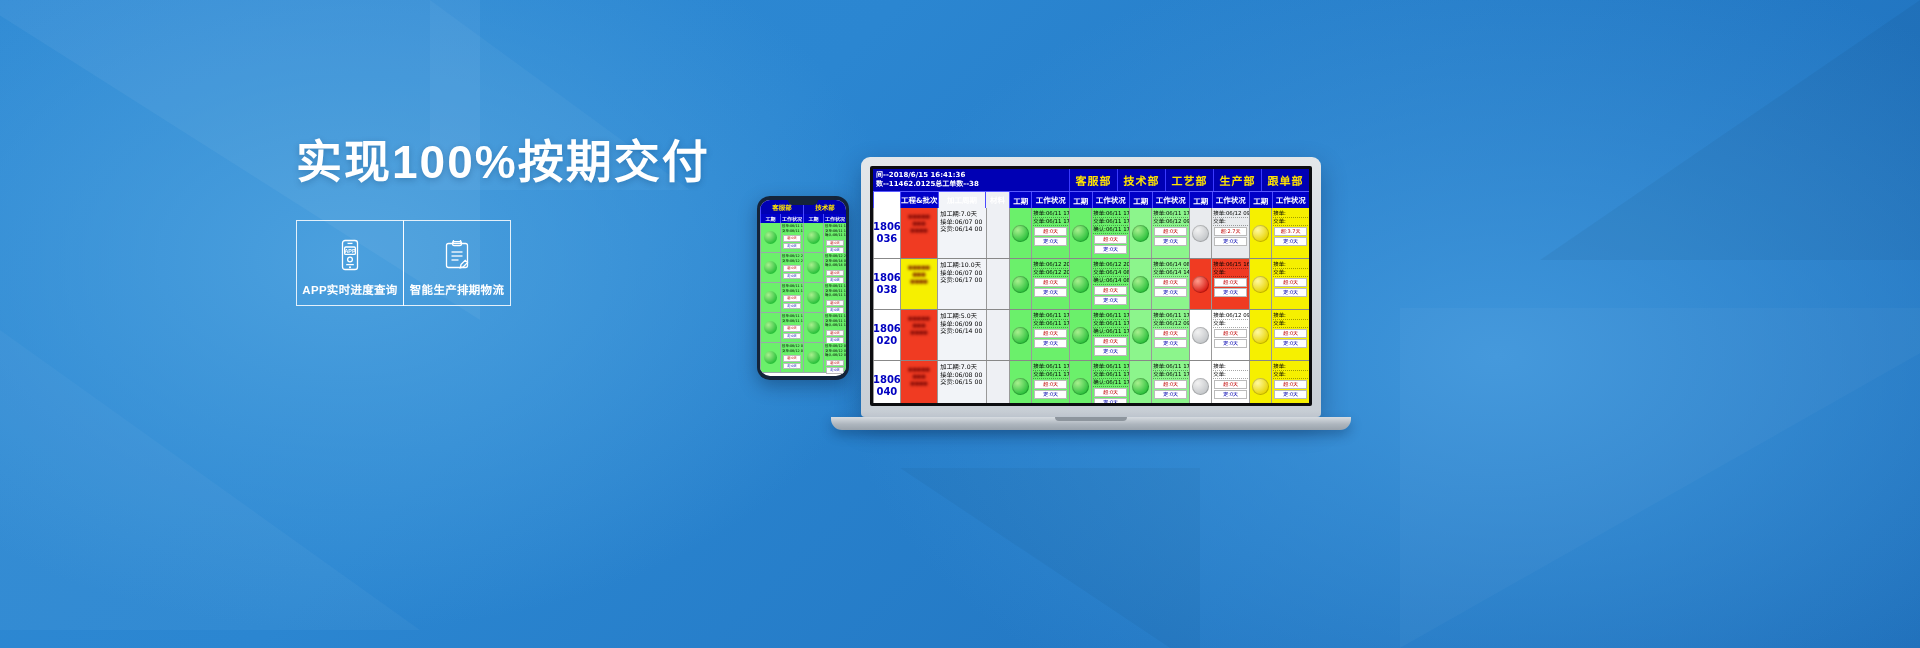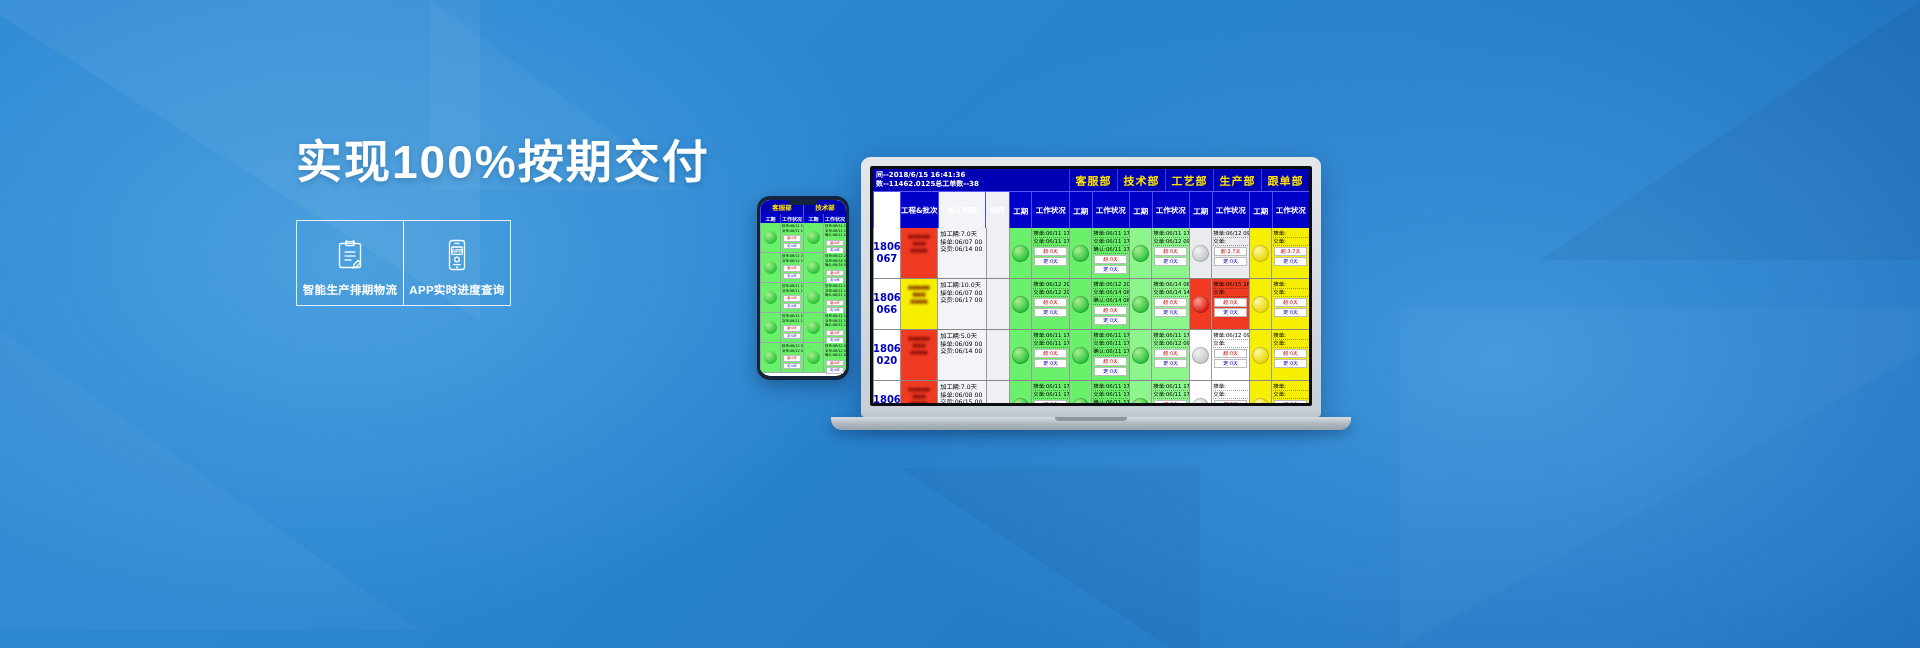--- a/index.html
+++ b/index.html
@@ -76,21 +76,21 @@
   .erp .tb-left{width:196px;padding:2px 3px;box-sizing:border-box;}
   .erp .tb-left div{font-size:7px;font-weight:bold;color:#fff;line-height:9px;white-space:nowrap;}
   .erp .tb-left .r2{display:flex;}
   .erp .dept{
     flex:1;text-align:center;font-size:11px;font-weight:bold;color:#ffe200;
     border-left:1px solid #3a3aff;display:flex;align-items:center;justify-content:center;
     letter-spacing:1px;
   }
   .erp .hdr{display:flex;background:#0000c8;border-top:1px solid #5a5aff;}
   .erp .hdr div{
-    font-size:7.5px;font-weight:bold;text-align:center;padding:12px 0;
+    font-size:7.5px;font-weight:bold;text-align:center;padding:2px 0;
     border-left:1px solid #4a4aff;white-space:nowrap;color:#fff;
   }
   .erp .row{display:flex;border-bottom:1px solid #888;}
   .erp .cell{border-left:1px solid #999;box-sizing:border-box;position:relative;overflow:hidden;}
   .c-wo{width:30px;background:#fff;color:#0000c0;font-size:10px;font-weight:bold;
         display:flex;flex-direction:column;align-items:center;justify-content:center;line-height:12px;}
   .c-proj{width:42px;}
   .c-cycle{width:54px;background:#f2f4f8;padding:2px;}
   .c-cycle span{display:block;font-size:6.2px;color:#000;line-height:7.6px;white-space:nowrap;}
   .c-mat{width:26px;background:#eef0f4;}
@@ -144,46 +144,46 @@
   <div class="copy">
     <div class="headline">
       <span class="l2">实现100%按期交付</span>
     </div>
 
     <div class="features">
 
 
       <div class="feat">
         <span class="ic">
+          <svg width="24" height="32" viewBox="0 0 24 32" fill="none" stroke="#ffffff" stroke-width="1.3">
+            <rect x="4.5" y="1.5" width="15" height="29" rx="2.6"></rect>
+            <line x1="9.5" y1="4.4" x2="14.5" y2="4.4"></line>
+            <rect x="6.6" y="8" width="10.8" height="7.4" rx="1.2"></rect>
+            <text x="12" y="13.8" font-size="5.4" fill="#ffffff" stroke="none" text-anchor="middle" font-family="Liberation Sans, sans-serif" font-weight="bold">APP</text>
+            <circle cx="12" cy="20.5" r="2.4"></circle>
+            <line x1="8.2" y1="25.6" x2="15.8" y2="25.6"></line>
+            <circle cx="12" cy="28.3" r="1" fill="#fff" stroke="none"></circle>
+          </svg>
+        </span>
+        <span class="lbl">APP实时进度查询</span>
+      </div>
+
+      <div class="feat">
+        <span class="ic">
           <svg width="28" height="30" viewBox="0 0 28 30" fill="none" stroke="#ffffff" stroke-width="1.3">
             <rect x="3.5" y="3.5" width="21" height="24" rx="2"></rect>
             <path d="M10 3.5V2.4a4 4 0 018 0v1.1"></path>
             <rect x="9.6" y="1.6" width="8.8" height="4" rx="1.4"></rect>
             <line x1="8.5" y1="12" x2="19.5" y2="12"></line>
             <line x1="8.5" y1="16" x2="19.5" y2="16"></line>
             <line x1="8.5" y1="20" x2="15.5" y2="20"></line>
             <path d="M18 24.5l4.2-4.2 2.3 2.3-4.2 4.2-3 .9z"></path>
           </svg>
         </span>
         <span class="lbl">智能生产排期物流</span>
-      </div>
-
-      <div class="feat">
-        <span class="ic">
-          <svg width="24" height="32" viewBox="0 0 24 32" fill="none" stroke="#ffffff" stroke-width="1.3">
-            <rect x="4.5" y="1.5" width="15" height="29" rx="2.6"></rect>
-            <line x1="9.5" y1="4.4" x2="14.5" y2="4.4"></line>
-            <rect x="6.6" y="8" width="10.8" height="7.4" rx="1.2"></rect>
-            <text x="12" y="13.8" font-size="5.4" fill="#ffffff" stroke="none" text-anchor="middle" font-family="Liberation Sans, sans-serif" font-weight="bold">APP</text>
-            <circle cx="12" cy="20.5" r="2.4"></circle>
-            <line x1="8.2" y1="25.6" x2="15.8" y2="25.6"></line>
-            <circle cx="12" cy="28.3" r="1" fill="#fff" stroke="none"></circle>
-          </svg>
-        </span>
-        <span class="lbl">APP实时进度查询</span>
       </div>
 
     </div>
   </div>
 
   <div class="phone">
     <div class="notch"></div>
     <div class="pscr">
       <div class="pg">
         <div class="pdept">
@@ -363,21 +363,21 @@
               <div class="c-term">工期</div>
               <div class="c-stat">工作状况</div>
               <div class="c-term">工期</div>
               <div class="c-stat">工作状况</div>
             </div>
 
             <div id="erp-rows">
                 <div class="row" style="height: 50px;">
                   <div class="cell c-wo">
                     <span>1806</span>
-                    <span>067</span>
+                    <span>036</span>
                   </div>
                   <div class="cell c-proj" style="background: rgb(240, 59, 34);">
                     <div class="blurtxt">●●●●●<br>●●●<br>●●●●</div>
                   </div>
                   <div class="cell c-cycle">
                     <span>加工期:7.0天</span>
                     <span>接单:06/07 00</span>
                     <span>交货:06/14 00</span>
                   </div>
                   <div class="cell c-mat" style="background: rgb(238, 240, 244);"></div>
@@ -434,21 +434,21 @@
                     <span>交单:</span>
                     <div class="miniband">
                       <div class="mb red">超:3.7天</div>
                       <div class="mb">定:0天</div>
                     </div>
                   </div>
                 </div>
                 <div class="row" style="height: 50px;">
                   <div class="cell c-wo">
                     <span>1806</span>
-                    <span>066</span>
+                    <span>038</span>
                   </div>
                   <div class="cell c-proj" style="background: rgb(246, 240, 0);">
                     <div class="blurtxt">●●●●●<br>●●●<br>●●●●</div>
                   </div>
                   <div class="cell c-cycle">
                     <span>加工期:10.0天</span>
                     <span>接单:06/07 00</span>
                     <span>交货:06/17 00</span>
                   </div>
                   <div class="cell c-mat" style="background: rgb(238, 240, 244);"></div>

